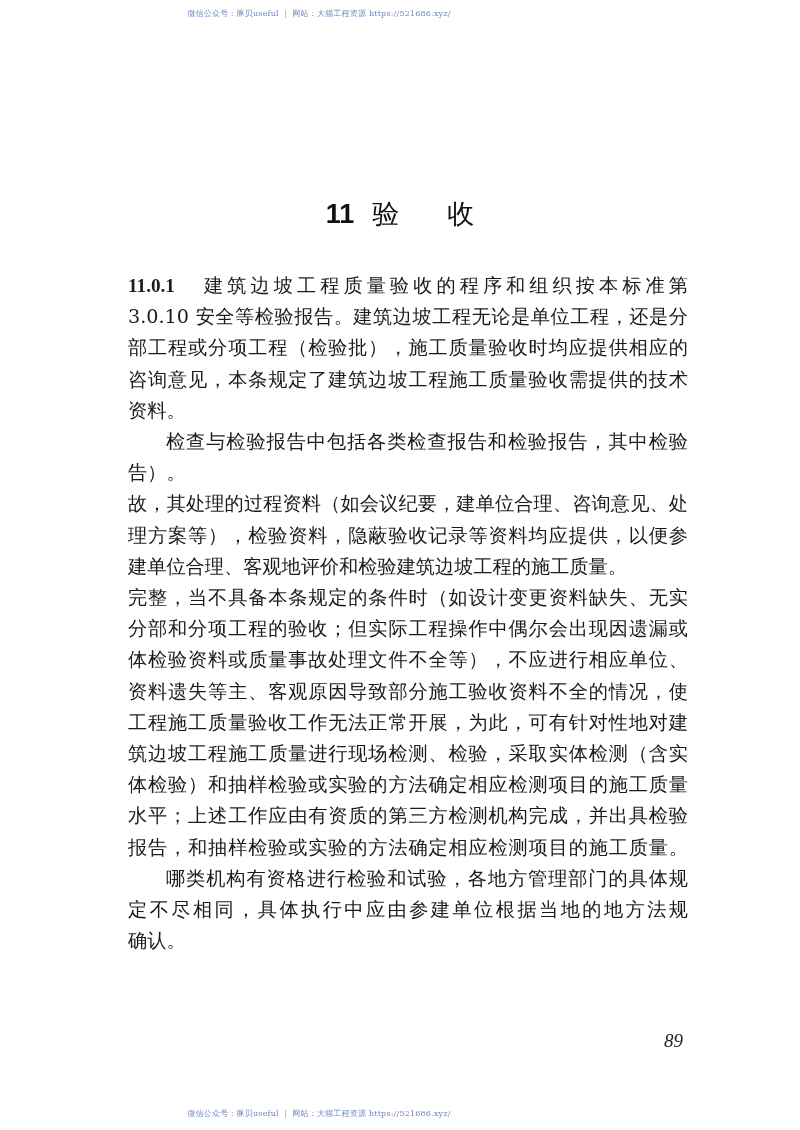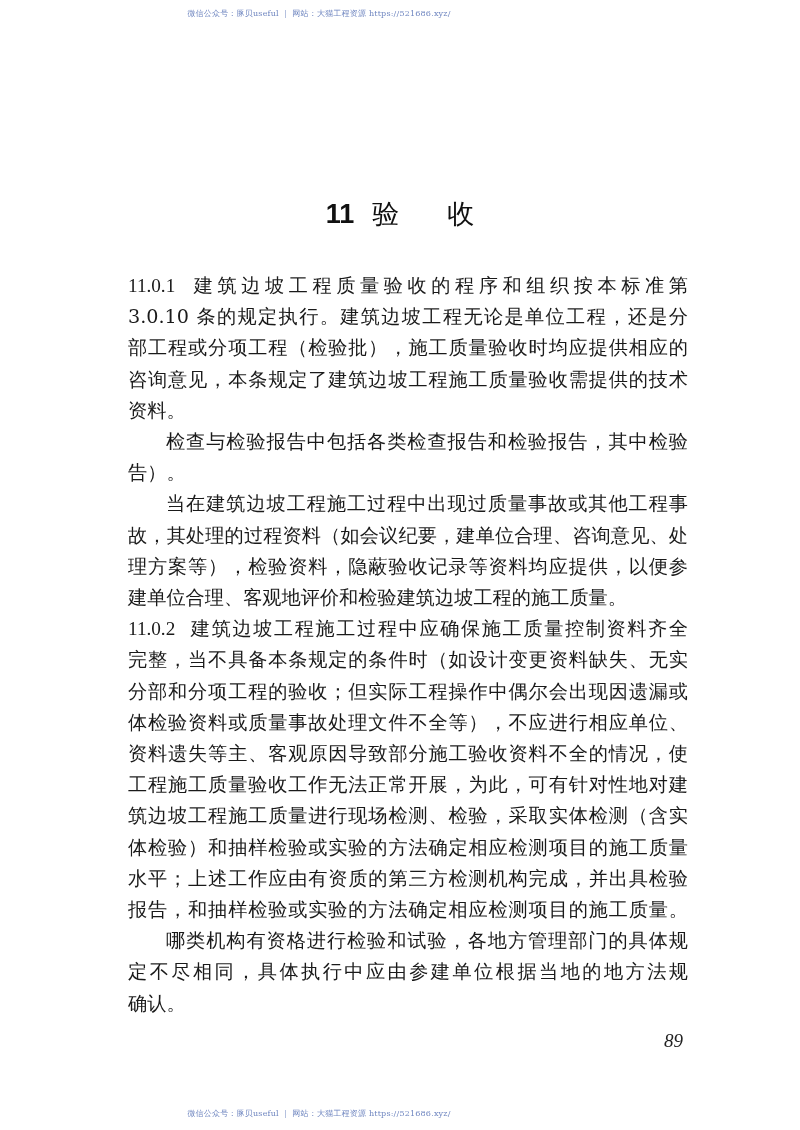--- a/index.html
+++ b/index.html
@@ -19,53 +19,51 @@
       font-size: 27px; color: #111;
     }
     .chapter-title .num { font-weight: bold; font-family: Liberation Sans, sans-serif; margin-right: 18px; }
     .chapter-title .w1 { margin-right: 48px; }
     .body-text {
       position: absolute; top: 270px; left: 128px; width: 560px;
       font-size: 19.2px; line-height: 31.2px; text-align: justify; text-justify: inter-character;
     }
     .line { display: block; white-space: nowrap; text-align-last: justify; }
     .line.last { text-align-last: left; }
-    .clause-no { font-weight: normal; font-family: "Liberation Serif", serif; margin-right: 14px; }
+    .clause-no { font-weight: bold; font-family: "Liberation Serif", serif; margin-right: 25px; }
     .indent { padding-left: 38px; }
     .page-number {
       position: absolute; top: 1030px; left: 640px; font-size: 19px; font-style: italic;
       font-family: "Liberation Serif", serif; color: #222; margin-left: 24px;
     }
   </style>
 </head>
 <body>
 
 <div class="watermark wm-top">微信公众号：豚贝useful ｜ 网站：大猫工程资源 https://521686.xyz/</div>
 
 <div class="chapter-title">
   <span class="num">11</span><span class="w1">验</span><span>收</span>
 </div>
 
 <div class="body-text">
 
   <span class="line"><span class="clause-no">11.0.1</span><span>建筑边坡工程质量验收的程序和组织按本标准第</span></span>
-  <span class="line">3.0.10 条的规定执行。建筑边坡工程无论是单位工程，还是分</span>
+  <span class="line">3.0.10 安全等检验报告。建筑边坡工程无论是单位工程，还是分</span>
   <span class="line">部工程或分项工程（检验批），施工质量验收时均应提供相应的</span>
   <span class="line">咨询意见，本条规定了建筑边坡工程施工质量验收需提供的技术</span>
   <span class="line last">资料。</span>
 
   <span class="line indent">检查与检验报告中包括各类检查报告和检验报告，其中检验</span>
   <span class="line last">告）。</span>
 
-  <span class="line indent">当在建筑边坡工程施工过程中出现过质量事故或其他工程事</span>
   <span class="line">故，其处理的过程资料（如会议纪要，建单位合理、咨询意见、处</span>
   <span class="line">理方案等），检验资料，隐蔽验收记录等资料均应提供，以便参</span>
   <span class="line last">建单位合理、客观地评价和检验建筑边坡工程的施工质量。</span>
 
-  <span class="line"><span class="clause-no">11.0.2</span><span>建筑边坡工程施工过程中应确保施工质量控制资料齐全</span></span>
   <span class="line">完整，当不具备本条规定的条件时（如设计变更资料缺失、无实</span>
   <span class="line">分部和分项工程的验收；但实际工程操作中偶尔会出现因遗漏或</span>
   <span class="line">体检验资料或质量事故处理文件不全等），不应进行相应单位、</span>
   <span class="line">资料遗失等主、客观原因导致部分施工验收资料不全的情况，使</span>
   <span class="line">工程施工质量验收工作无法正常开展，为此，可有针对性地对建</span>
   <span class="line">筑边坡工程施工质量进行现场检测、检验，采取实体检测（含实</span>
   <span class="line">体检验）和抽样检验或实验的方法确定相应检测项目的施工质量</span>
   <span class="line">水平；上述工作应由有资质的第三方检测机构完成，并出具检验</span>
   <span class="line">报告，和抽样检验或实验的方法确定相应检测项目的施工质量。</span>
 

